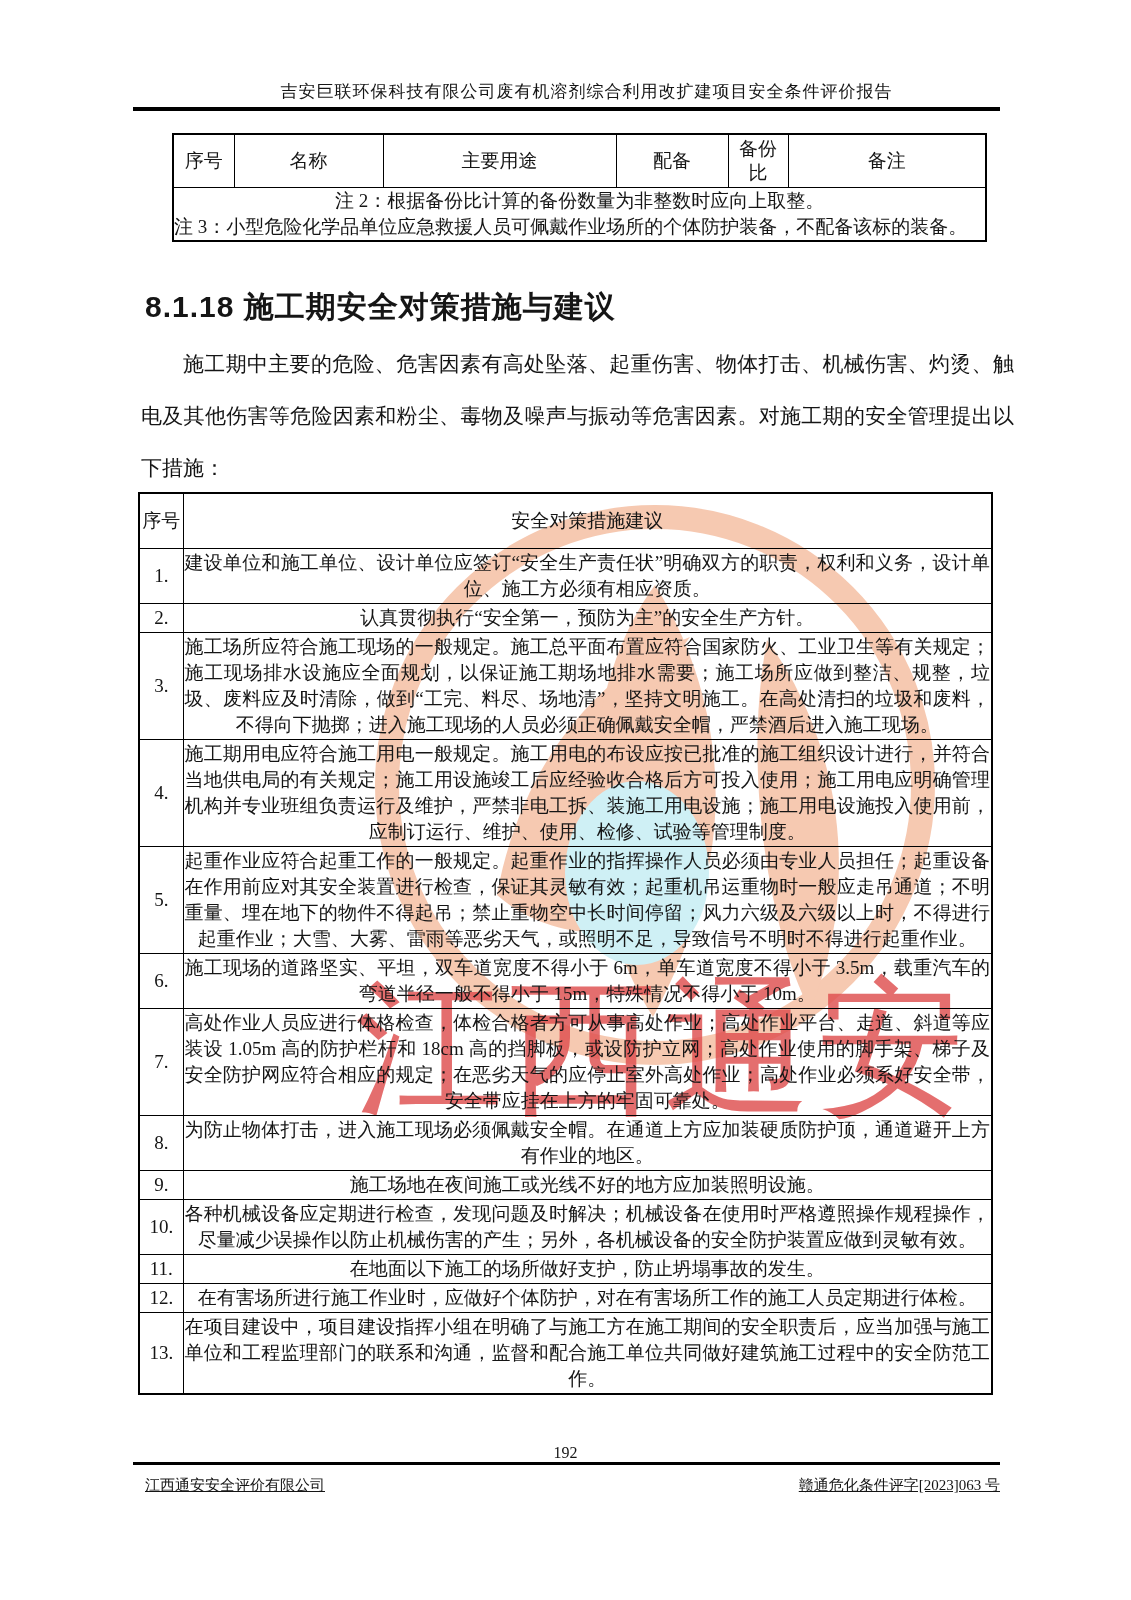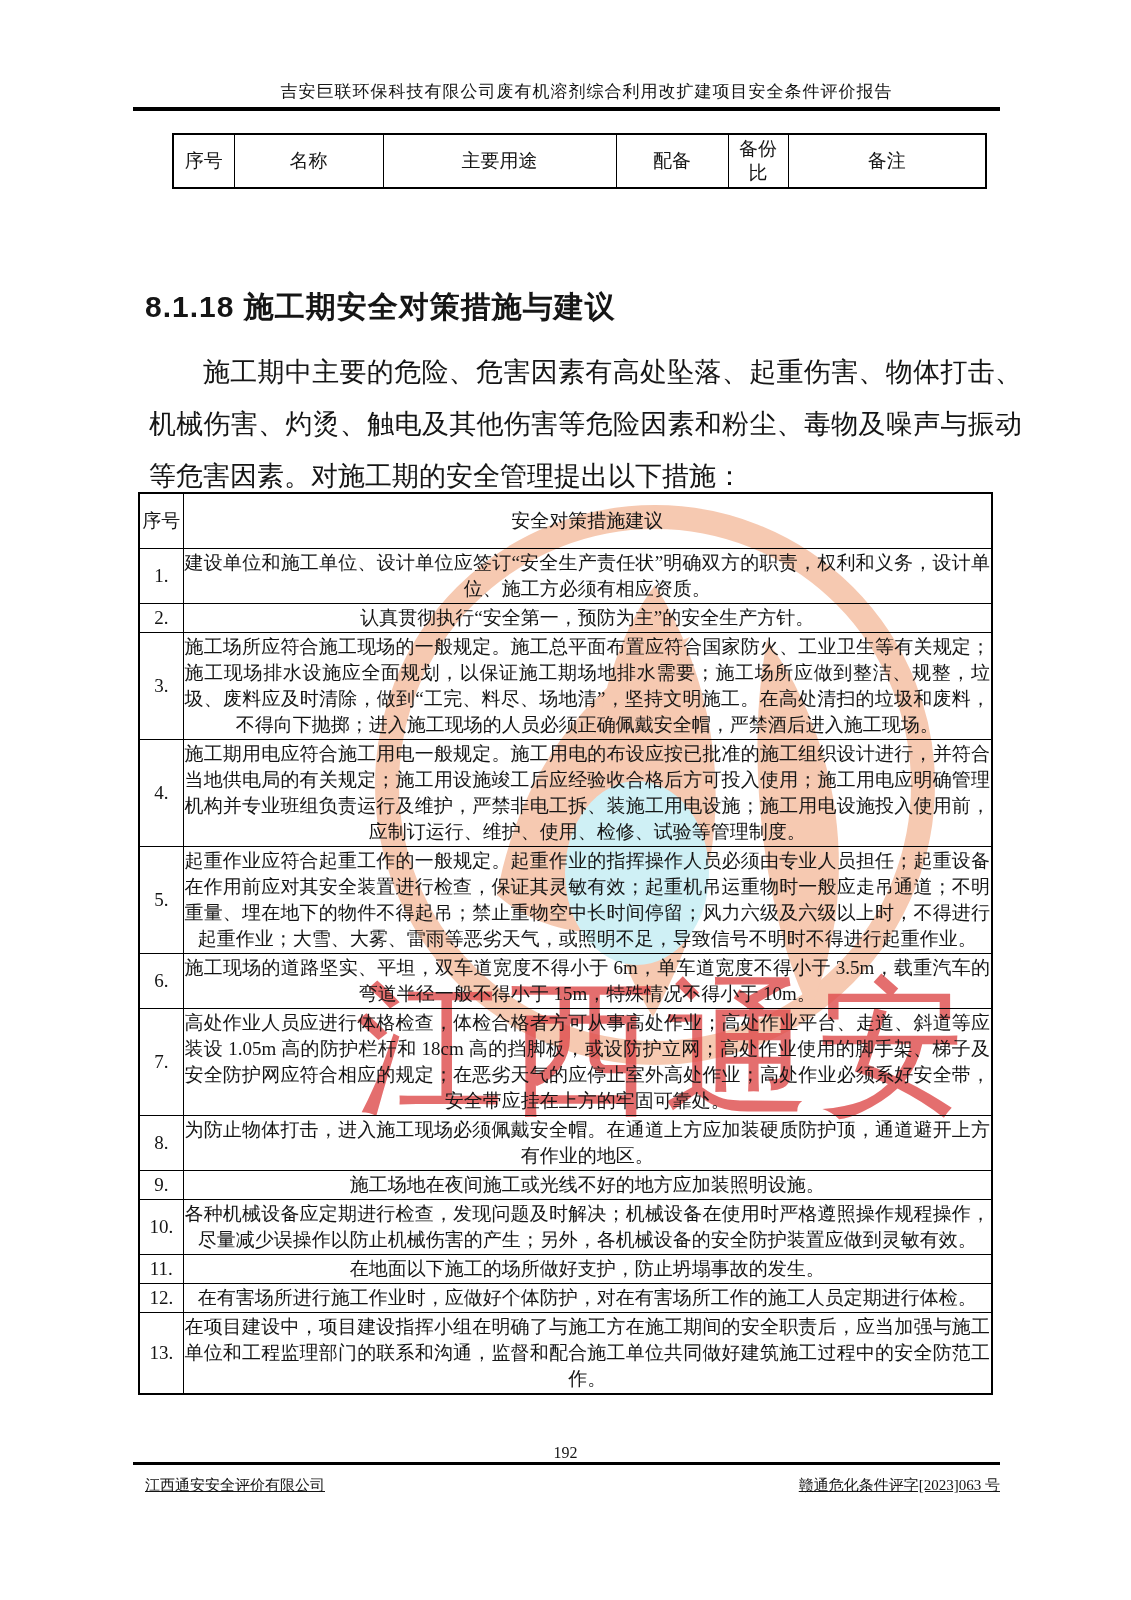--- a/index.html
+++ b/index.html
@@ -47,22 +47,22 @@
   .note2{text-align:center;}
   .note3{text-align:left;}
 
   
   .section-heading{
     position:absolute;left:145px;top:287px;margin:0;
     font-family:"Liberation Sans","DejaVu Sans",sans-serif;
     font-size:30px;font-weight:bold;letter-spacing:1px;
   }
   .section-paragraph{
-    position:absolute;left:133px;top:330px;width:873px;margin:16px;
-    font-size:27px;line-height:52px;
+    position:absolute;left:133px;top:330px;width:873px;margin:8px;
+    font-size:21px;line-height:52px;
     text-indent:2em;text-align:justify;
   }
 
   
   .measures{
     position:absolute;left:138px;top:492px;width:855px;
     font-size:19px;line-height:26px;border:2px solid #000;
   }
   .measures th{height:52px;text-align:center;}
   .measures td{padding:1px 0;}
@@ -119,20 +119,26 @@
       </colgroup>
       <tbody>
           <tr>
         <th>序号</th>
         <th>名称</th>
         <th>主要用途</th>
         <th>配备</th>
         <th>备份比</th>
         <th>备注</th>
       </tr>
+      <tr>
+        <td class="note-cell" colspan="6">
+          <div class="note2">注 2：根据备份比计算的备份数量为非整数时应向上取整。</div>
+          <div class="note3">注 3：小型危险化学品单位应急救援人员可佩戴作业场所的个体防护装备，不配备该标的装备。</div>
+        </td>
+      </tr>
     </tbody>
       </table>
 
     <h2 class="section-heading">8.1.18 施工期安全对策措施与建议</h2>
     <p class="section-paragraph">施工期中主要的危险、危害因素有高处坠落、起重伤害、物体打击、机械伤害、灼烫、触电及其他伤害等危险因素和粉尘、毒物及噪声与振动等危害因素。对施工期的安全管理提出以下措施：</p>
 
     <table class="measures">
       <colgroup>
           <col style="width:44px">
           <col>

